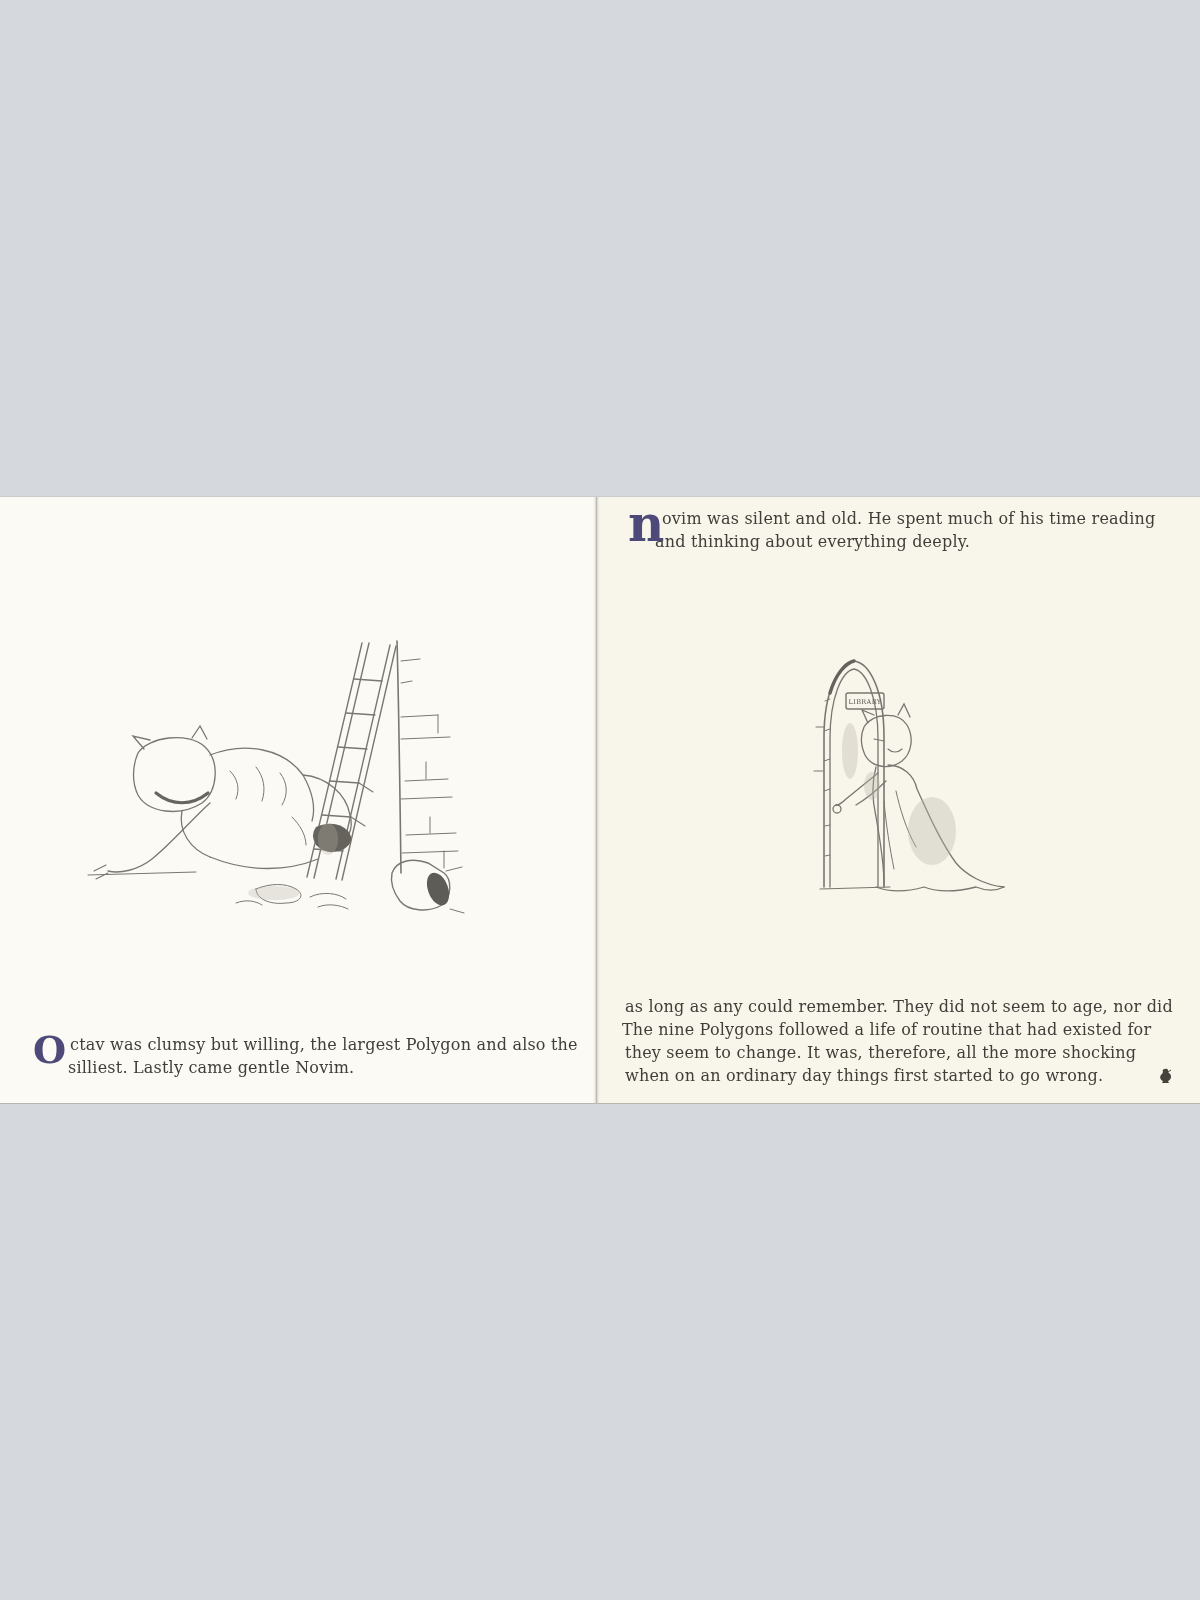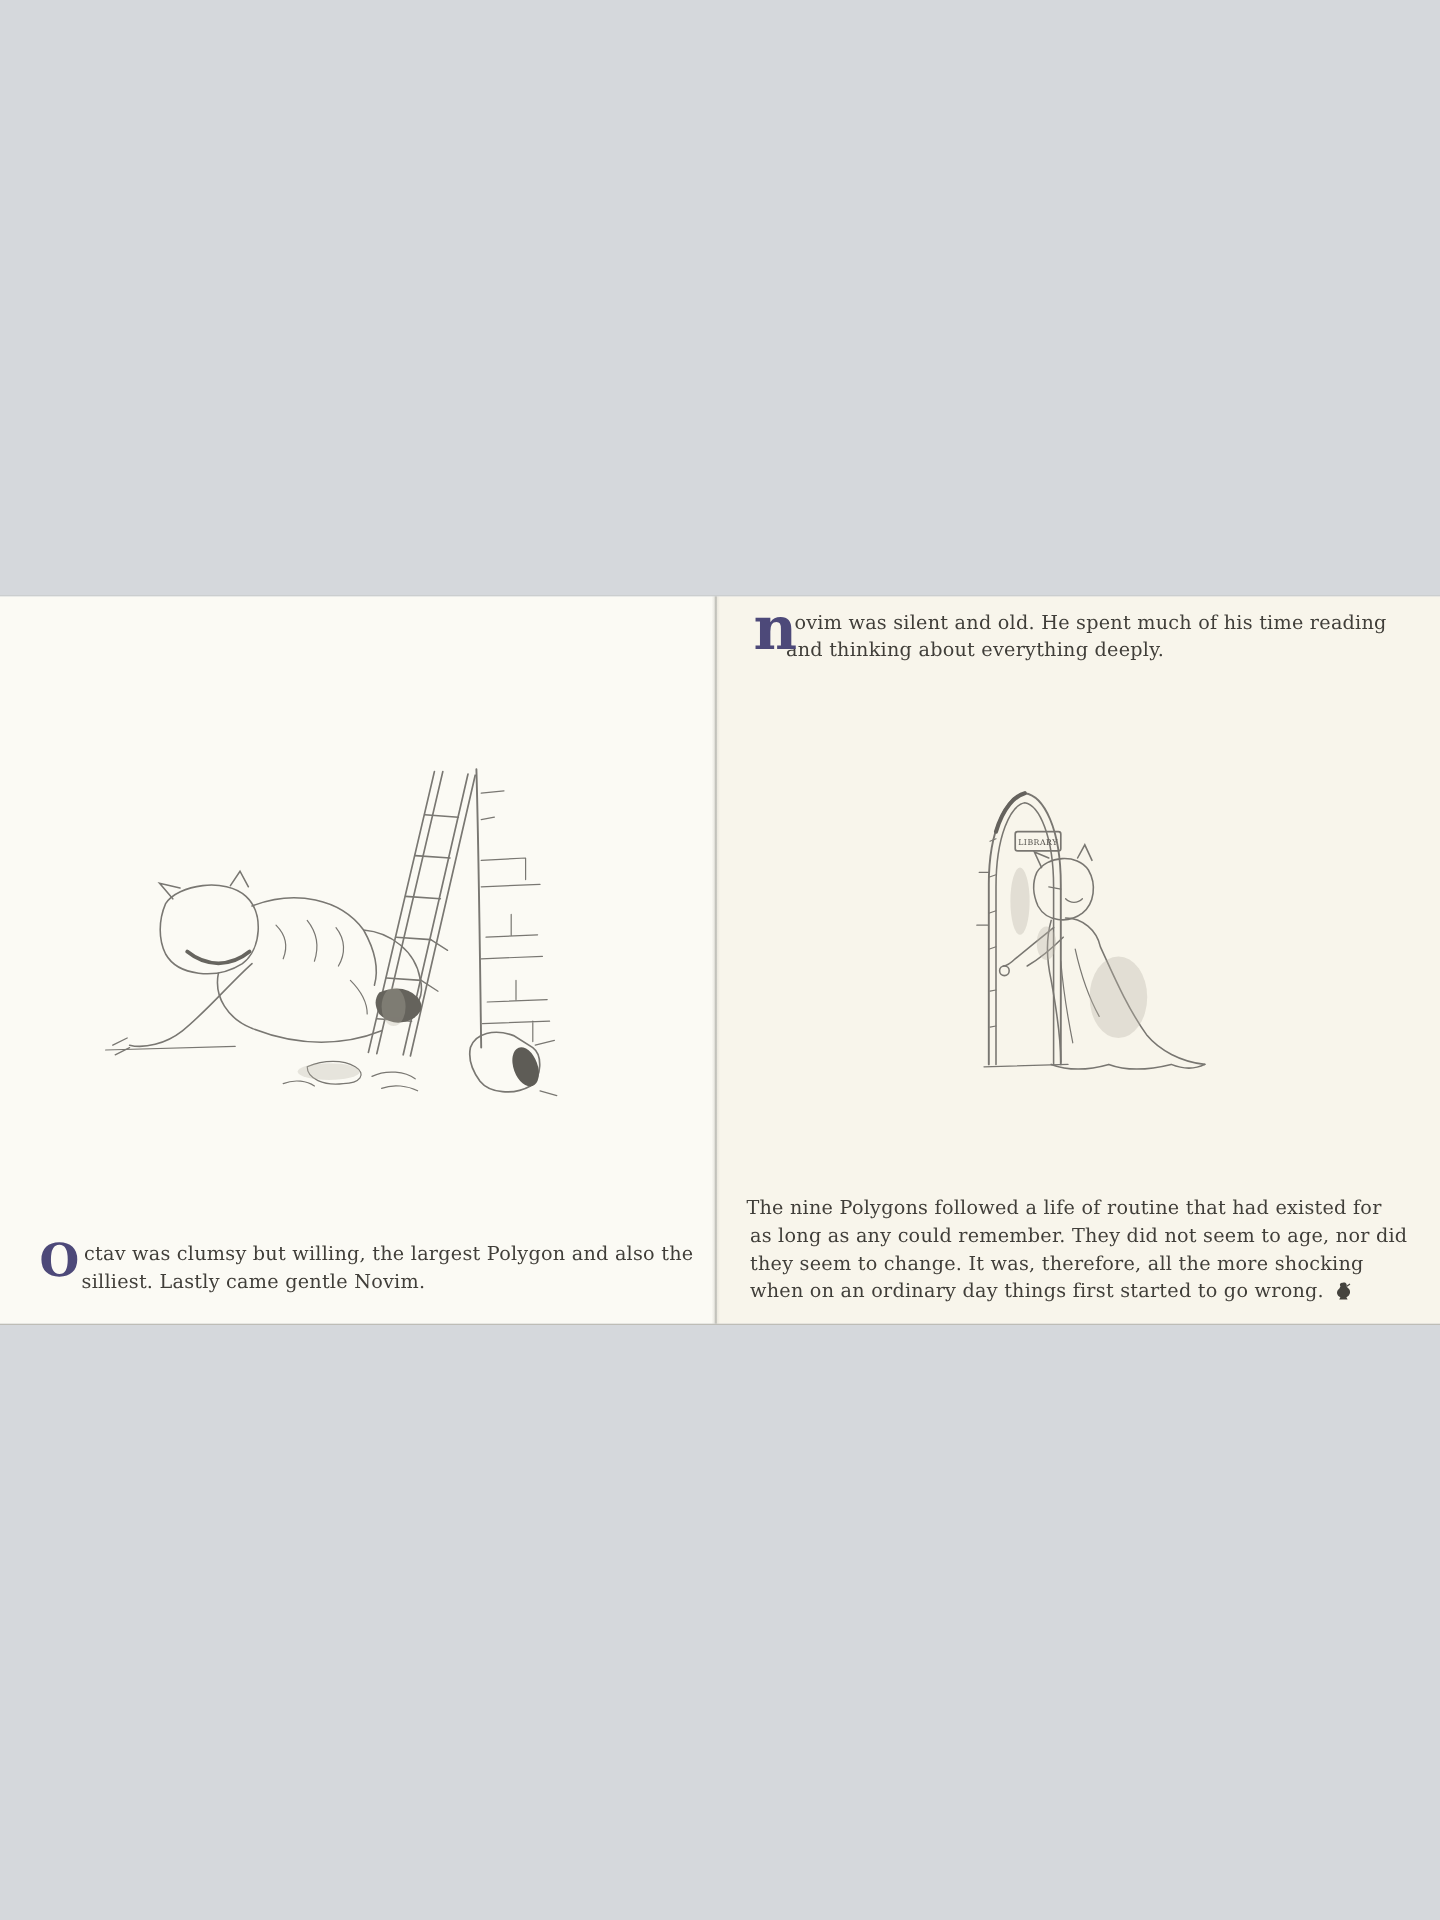--- a/index.html
+++ b/index.html
@@ -30,21 +30,21 @@
   .left-caption{left:33px;top:536px;width:540px;}
   .left-caption .dropcap{font-size:38px;top:-2px;}
   .left-caption .l1{margin-left:37px;text-align:center;}
   .left-caption .l2{margin-left:35px;}
   .right-intro{left:628px;top:10px;width:550px;}
   .right-intro .dropcap{font-size:50px;top:-8px;}
   .right-intro .l1{margin-left:34px;}
   .right-intro .l2{margin-left:27px;}
   .right-para{left:622px;top:498px;width:550px;}
   .right-para .l2,.right-para .l3,.right-para .l4{margin-left:3px;}
-  .right-para .l4{display:flex;align-items:flex-end;gap:10px;}
+  .right-para .l4{display:flex;align-items:flex-end;gap:10px;justify-content:space-between;}
   .illus{position:absolute;}
   .illus-left{left:60px;top:124px;width:480px;height:300px;}
   .illus-right{left:780px;top:144px;width:320px;height:260px;}
   .endmark{width:13px;height:16px;margin-bottom:3px;}
 </style>
 </head>
 <body>
 
 <div id="canvas">
 
@@ -151,22 +151,22 @@
       <div class="pline l2">and thinking about everything deeply.</div>
     </div>
 
     <div class="para left-caption">
       <span class="dropcap">O</span>
       <div class="pline l1">ctav was clumsy but willing, the largest Polygon and also the</div>
       <div class="pline l2">silliest. Lastly came gentle Novim.</div>
     </div>
 
     <div class="para right-para">
+      <div class="pline l2">as long as any could remember. They did not seem to age, nor did</div>
       <div class="pline l1">The nine Polygons followed a life of routine that had existed for</div>
-      <div class="pline l2">as long as any could remember. They did not seem to age, nor did</div>
       <div class="pline l3">they seem to change. It was, therefore, all the more shocking</div>
       <div class="pline l4">
         <span>when on an ordinary day things first started to go wrong.</span>
         <svg class="endmark" viewBox="0 0 13 16">
           <path d="M6,1 C8,0 10,2 9,4 L11,6 C13,8 12,12 9,13 L10,15 L3,15 L4,13 C1,12 0,8 3,6 L4,4 C3,2 4,1 6,1 Z" fill="#45433e"></path>
           <path d="M9,4 L12,2" stroke="#45433e" stroke-width="1" fill="none"></path>
         </svg>
       </div>
     </div>
 

